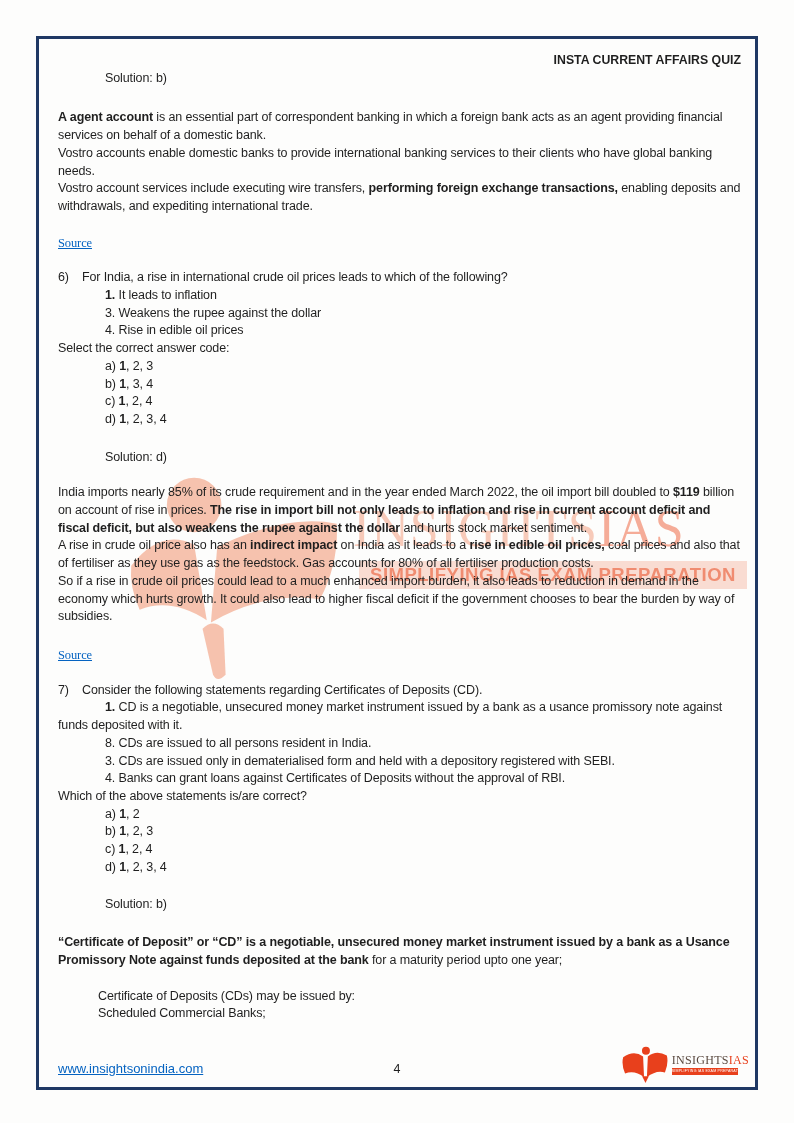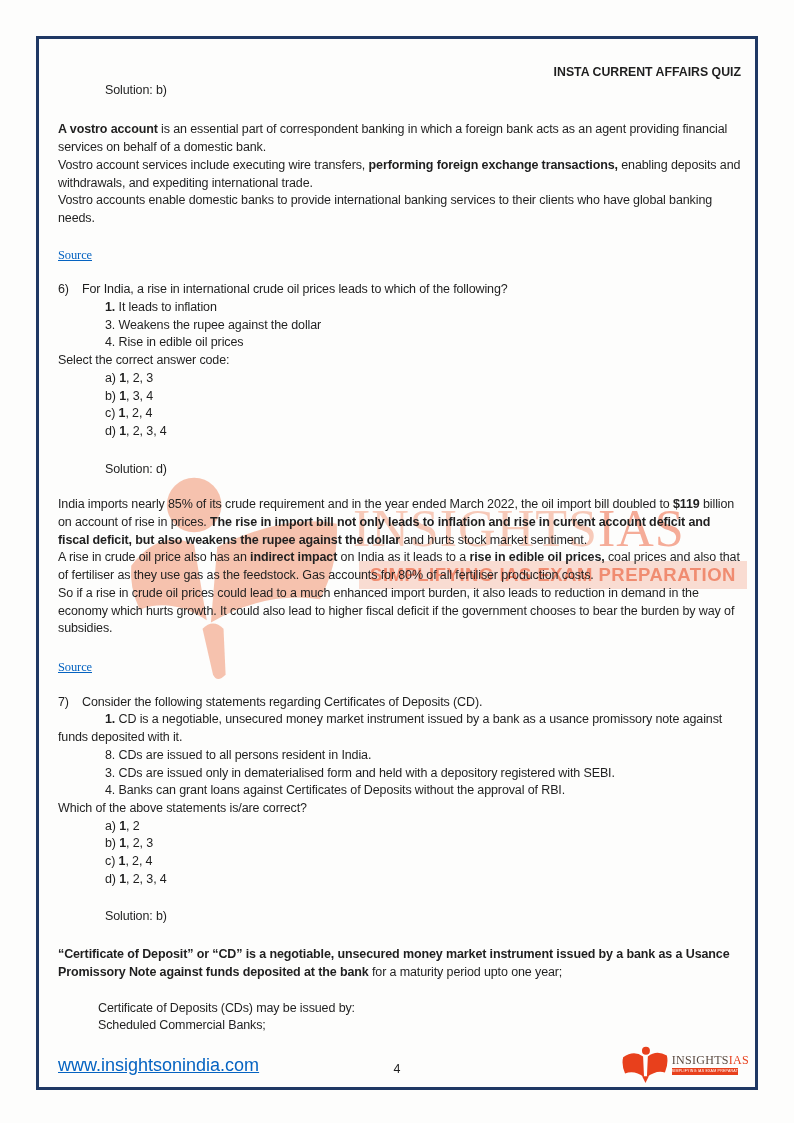--- a/index.html
+++ b/index.html
@@ -25,38 +25,38 @@
     position:absolute;left:320px;top:522px;width:388px;height:28px;
     background:rgba(242,152,120,0.32);
     color:rgba(235,110,75,0.72);font-weight:bold;font-size:18.5px;line-height:28px;
     text-align:center;letter-spacing:0.5px;white-space:nowrap;overflow:hidden;
   }
   
   .content{
     position:absolute;left:19px;right:14px;top:0;z-index:1;
     font-size:12.5px;line-height:17.7px;letter-spacing:-0.12px;
   }
-  .header-line{padding-top:25px;text-align:right;font-weight:bold;font-size:12.3px;letter-spacing:0;}
+  .header-line{padding-top:13px;text-align:right;font-weight:bold;font-size:12.3px;letter-spacing:0;}
   .ind{padding-left:47px;}
   .stmt{text-indent:47px;}
   .qline{display:flex;}
   .qnum{width:24px;flex:none;}
   .qtext{flex:1;}
   .src{color:#0563c1;text-decoration:underline;cursor:pointer;display:inline-block;font-family:Liberation Serif, serif;}
   .mt-para{margin-top:22px;}
   .mt-src1{margin-top:19px;}
   .mt-q{margin-top:17px;}
   .mt-sol{margin-top:20px;}
   .mt-oil{margin-top:18px;}
   .mt-src2{margin-top:21px;}
   .mt-cert{margin-top:20px;}
   .mt-blank{margin-top:18px;margin-left:40px;}
   b{font-weight:bold;}
   
-  .footer-link{position:absolute;left:19px;bottom:11px;z-index:2;color:#0563c1;text-decoration:underline;font-size:18px;cursor:pointer;}
+  .footer-link{position:absolute;left:19px;bottom:11px;z-index:2;color:#0563c1;text-decoration:underline;font-size:13px;cursor:pointer;}
   .footer-page{position:absolute;left:0;right:0;bottom:11px;z-index:1;text-align:center;font-size:12.5px;}
   .footer-logo{position:absolute;right:6px;bottom:4px;z-index:2;display:flex;align-items:center;}
   .logo-txt{margin-left:4px;display:flex;flex-direction:column;}
   .logo-brand{font-family:"Liberation Serif",serif;font-size:12px;letter-spacing:0.3px;line-height:13px;white-space:nowrap;}
   .logo-brand .main{color:#5a4a40;}
   .logo-brand .accent{color:#e8401c;}
   .logo-strip{
     margin-top:1px;width:66px;height:7px;background:#e8401c;color:#ffffff;
     font-size:3.6px;line-height:7px;letter-spacing:0.2px;text-align:center;
     white-space:nowrap;overflow:hidden;
@@ -80,23 +80,23 @@
     <div class="wm-banner">SIMPLIFYING IAS EXAM PREPARATION</div>
   </div>
 
   <div class="content">
 
     <div class="header-line">INSTA CURRENT AFFAIRS QUIZ</div>
 
     <div class="ind">Solution: b)</div>
 
     <div class="mt-para">
-      <div><b>A vostro account</b><span> is an essential part of correspondent banking in which a foreign bank acts as an agent providing financial services on behalf of a domestic bank.</span></div>
+      <div><b>A agent account</b><span> is an essential part of correspondent banking in which a foreign bank acts as an agent providing financial services on behalf of a domestic bank.</span></div>
+      <div><span>Vostro accounts enable domestic banks to provide international banking services to their clients who have global banking needs.</span></div>
       <div><span>Vostro account services include executing wire transfers, </span><b>performing foreign exchange transactions,</b><span> enabling deposits and withdrawals, and expediting international trade.</span></div>
-      <div><span>Vostro accounts enable domestic banks to provide international banking services to their clients who have global banking needs.</span></div>
     </div>
 
     <div class="mt-src1"><span class="src">Source</span></div>
 
     <div class="mt-q">
       <div class="qline">
         <span class="qnum">6)</span>
         <span class="qtext">For India, a rise in international crude oil prices leads to which of the following?</span>
       </div>
       <div class="stmt"><b>1.</b><span> It leads to inflation</span></div>

